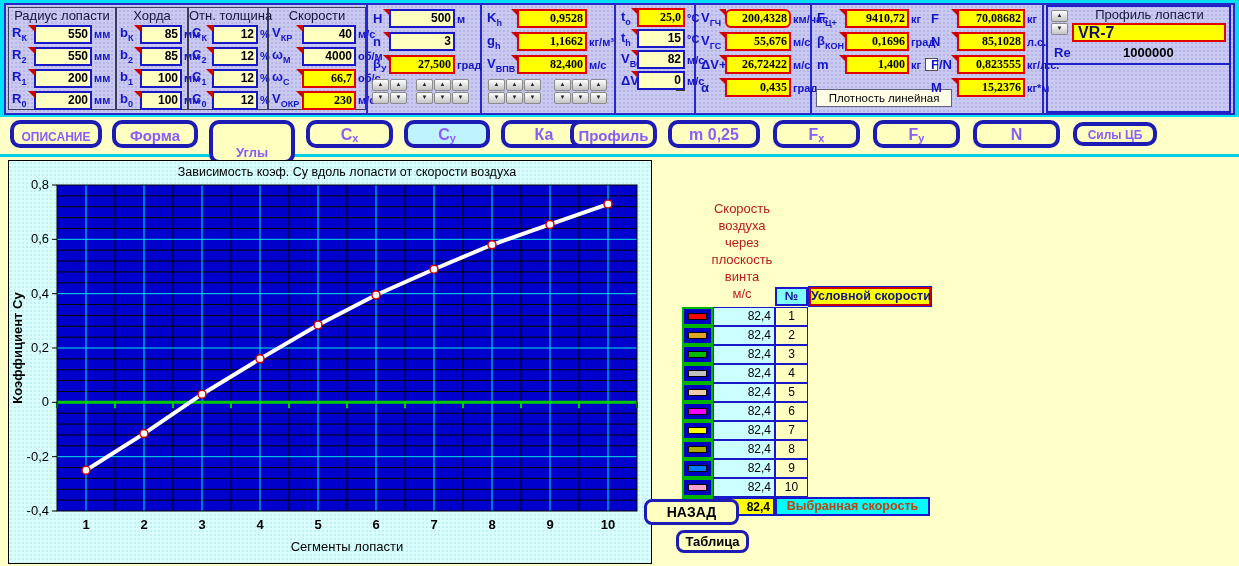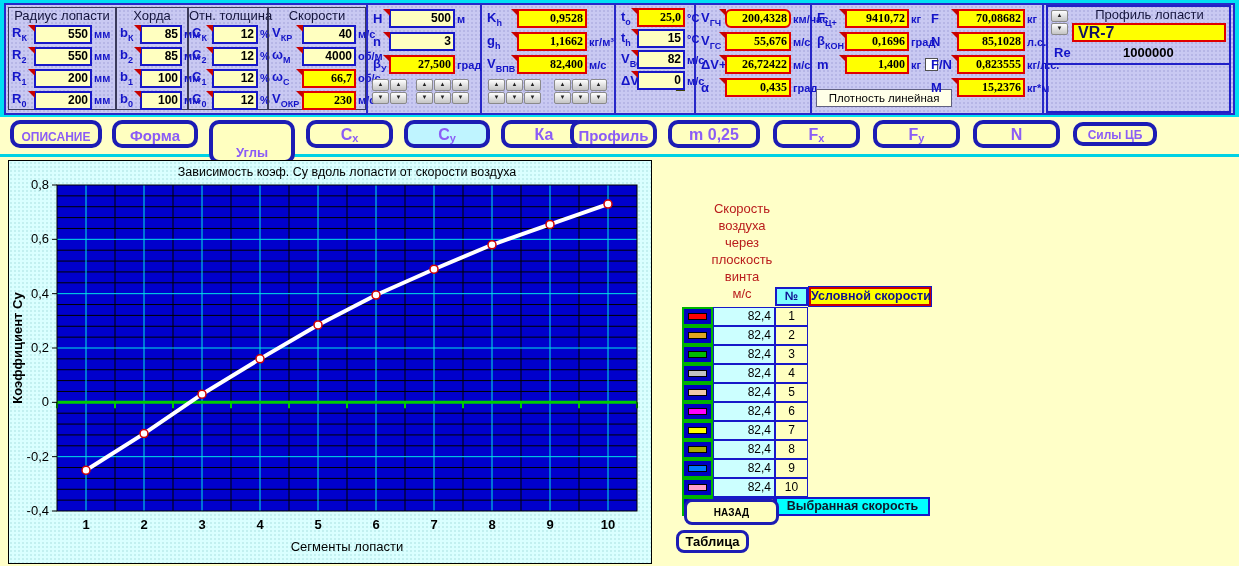--- a/index.html
+++ b/index.html
@@ -66,24 +66,24 @@
   .st-row{display:flex;height:19px;}
   .st-sw{flex:none;width:31px;height:19px;box-sizing:border-box;background:#0000C0;border:2px solid #00B400;
     display:flex;align-items:center;justify-content:center;}
   .st-sw i{display:block;width:17px;height:5px;border:1px solid #000;}
   .st-val{flex:none;width:62px;height:19px;box-sizing:border-box;background:#CCFFFF;border:1px solid #1818c8;
     font-size:12px;color:#000;text-align:right;line-height:17px;padding-right:3px;}
   .st-num{flex:none;width:33px;height:19px;box-sizing:border-box;background:#FFFFC0;border:1px solid #1818c8;
     font-size:12px;color:#000;text-align:center;line-height:17px;}
   .st-row.sel .st-val{background:#FFFF00;font-weight:bold;border-width:2px;}
   .st-sel-label{flex:none;width:155px;height:19px;box-sizing:border-box;background:#00FFFF;
-    border:2px solid #1818c8;font-size:12.5px;font-weight:bold;color:#0f172a;text-align:center;line-height:15px;}
+    border:2px solid #1818c8;font-size:12.5px;font-weight:bold;color:#c2410c;text-align:center;line-height:15px;}
   .bigbtn{position:absolute;border:3px solid #1c1cb4;border-radius:8px;background:#FFFFC0;
     font-family:"Liberation Sans",sans-serif;font-weight:bold;color:#000;cursor:pointer;}
-  #btn-back{left:684px;top:499px;width:95px;height:26px;font-size:10px;}
+  #btn-back{left:644px;top:499px;width:95px;height:26px;font-size:14px;}
   #btn-table{left:676px;top:530px;width:73px;height:23px;font-size:13px;}
 </style>
 </head>
 <body>
 
 <div id="app">
   <div id="top">
     <div id="tp-inner">
         <div class="tgroup" style="left: 2px; width: 106px;">
           <div class="gtitle">Радиус лопасти</div>

